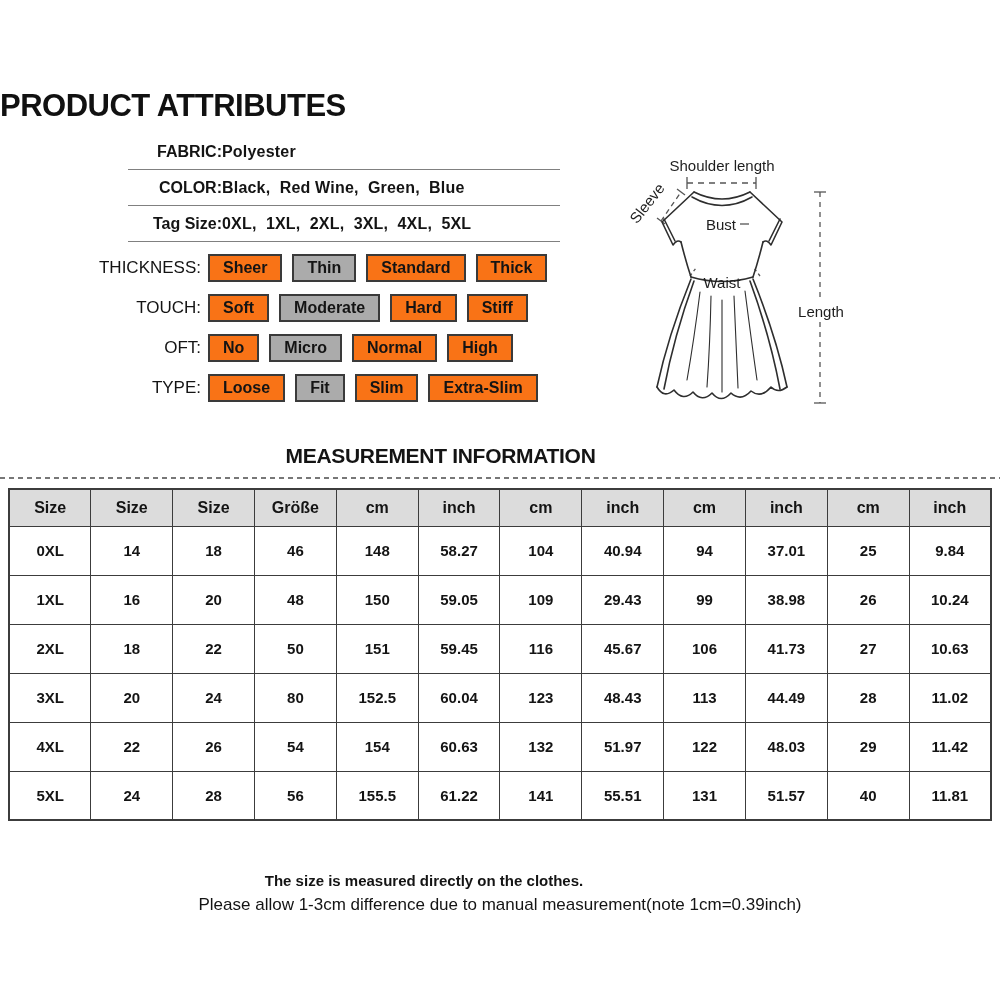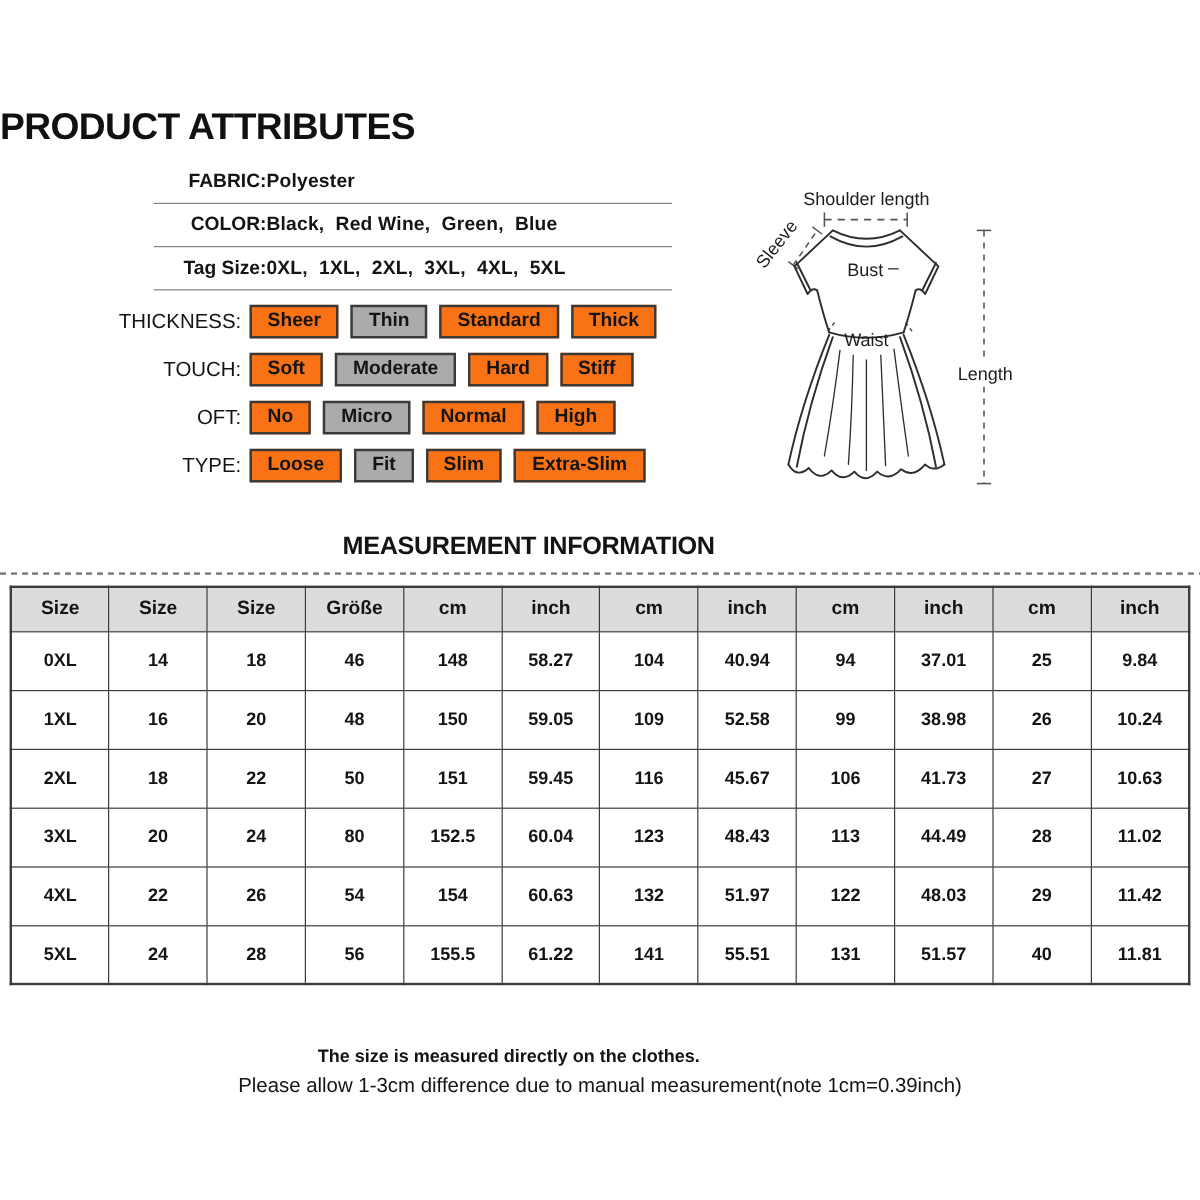--- a/index.html
+++ b/index.html
@@ -201,21 +201,21 @@
           <td>9.84</td>
         </tr>
         <tr>
           <td>1XL</td>
           <td>16</td>
           <td>20</td>
           <td>48</td>
           <td>150</td>
           <td>59.05</td>
           <td>109</td>
-          <td>52.58</td>
+          <td>29.43</td>
           <td>99</td>
           <td>38.98</td>
           <td>26</td>
           <td>10.24</td>
         </tr>
         <tr>
           <td>2XL</td>
           <td>18</td>
           <td>22</td>
           <td>50</td>

